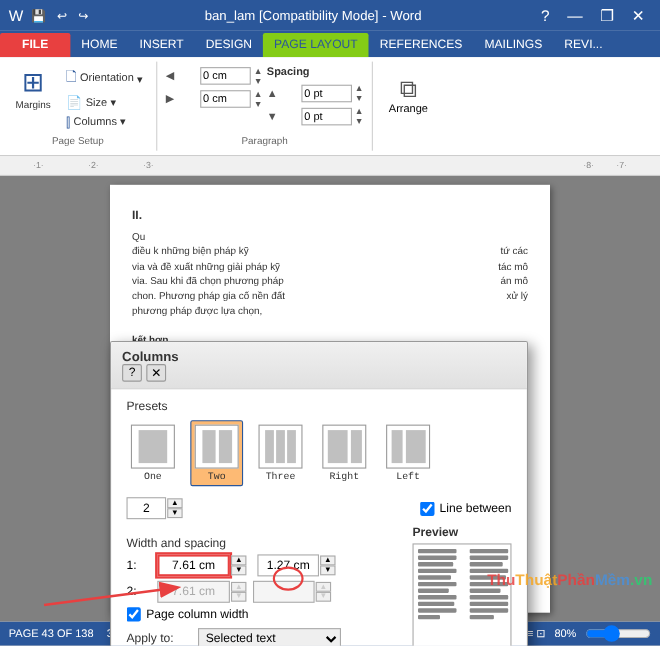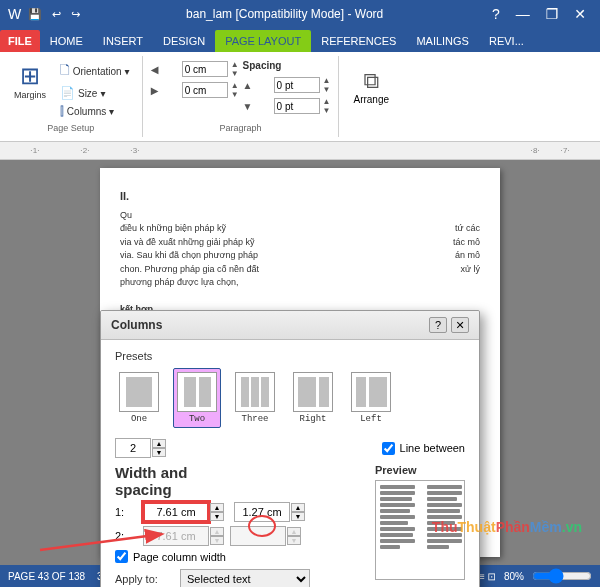--- a/index.html
+++ b/index.html
@@ -28,21 +28,21 @@
       cursor: pointer;
       font-size: 11px;
       font-weight: 400;
       border-radius: 2px 2px 0 0;
     }
     .ribbon-tab.active {
       background: #84cc16;
       color: #2b579a;
       font-weight: 400;
     }
-    .ribbon-file { background: #e84040; padding: 5px 8px; color: white; font-size: 11px; font-weight: 600; border-radius: 2px 2px 0 0; cursor: pointer; }
+    .ribbon-file { background: #e84040; padding: 5px 20px; color: white; font-size: 11px; font-weight: 600; border-radius: 2px 2px 0 0; cursor: pointer; }
 
     .ribbon-content {
       background: white;
       border-bottom: 1px solid #c8c8c8;
       display: flex;
       align-items: stretch;
       min-height: 80px;
       padding: 4px 0;
     }
     .ribbon-group {
@@ -162,21 +162,21 @@
       font-size: 10px;
       justify-content: space-between;
     }
     .status-left { display: flex; gap: 12px; }
     .status-right { display: flex; align-items: center; gap: 8px; }
 
     
     .watermark {
       position: absolute;
       bottom: 30px;
-      right: 18px;
+      right: 7px;
       font-size: 14px;
       font-weight: bold;
       opacity: 0.85;
       pointer-events: none;
       z-index: 5;
     }
     .wm-thu { color: #e84040; }
     .wm-thuat { color: #f5a623; }
     .wm-phan { color: #e84040; }
     .wm-mem { color: #4a90d9; }
@@ -189,23 +189,23 @@
       background: white;
       border: 1px solid #999;
       box-shadow: 4px 4px 12px rgba(0,0,0,0.4);
       border-radius: 2px;
     }
     .dialog-titlebar {
       background: linear-gradient(to bottom, #f0f0f0, #e0e0e0);
       border-bottom: 1px solid #bbb;
       padding: 6px 10px;
       display: flex;
-      align-items: center;
       justify-content: space-between;
       border-radius: 2px 2px 0 0;
+      flex-direction: column;
     }
     .dialog-title { font-size: 12px; font-weight: 600; color: #333; }
     .dialog-controls { display: flex; gap: 4px; }
     .dialog-ctrl-btn {
       width: 18px; height: 16px;
       border: 1px solid #999;
       background: #e0e0e0;
       cursor: pointer;
       display: flex;
       align-items: center;
@@ -220,21 +220,21 @@
     .presets-row { display: flex; gap: 10px; margin-bottom: 10px; font-family: Liberation Mono, monospace; }
     .preset-item {
       display: flex;
       flex-direction: column;
       align-items: center;
       cursor: pointer;
       padding: 3px;
       border: 1px solid transparent;
       border-radius: 2px;
     }
-    .preset-item.selected { border-color: #2b579a; background: #f0abfc; }
+    .preset-item.selected { border-color: #2b579a; background: #fdba74; }
     .preset-icon {
       width: 40px;
       height: 40px;
       border: 1px solid #999;
       background: white;
       display: flex;
       align-items: center;
       justify-content: center;
       position: relative;
       overflow: hidden;
@@ -286,24 +286,25 @@
     .checkbox-row {
       display: flex;
       align-items: center;
       gap: 5px;
       font-size: 11px;
       margin-bottom: 6px;
     }
     .checkbox-row input[type=checkbox] { cursor: pointer; }
     .ws-header {
       display: flex;
-      font-size: 15px;
-      font-weight: 700;
+      font-size: 11px;
+      font-weight: 400;
       color: #333;
       margin-bottom: 4px;
+      margin-top: 10px;
     }
     .ws-col-num { width: 35px; }
     .ws-row { display: flex; align-items: center; margin-bottom: 4px; font-size: 11px; }
 
     .preview-section { margin-left: 10px; }
     .preview-label { font-size: 11px; font-weight: 600; color: #333; margin-bottom: 4px; }
     .preview-box {
       width: 90px;
       height: 100px;
       border: 1px solid #aaa;

